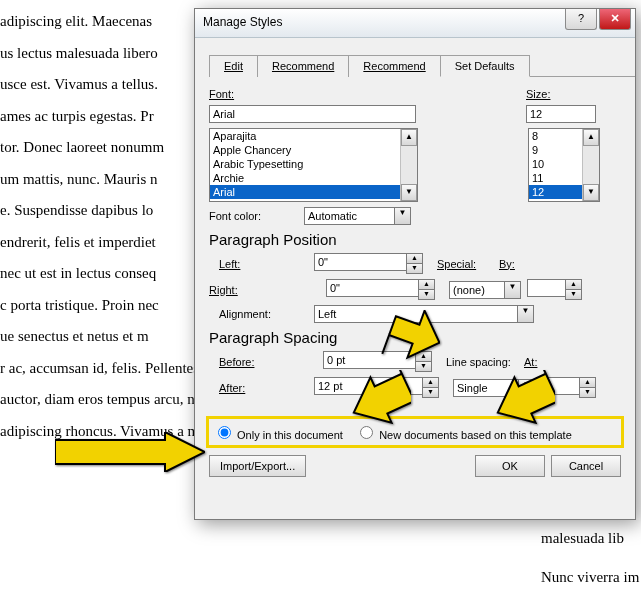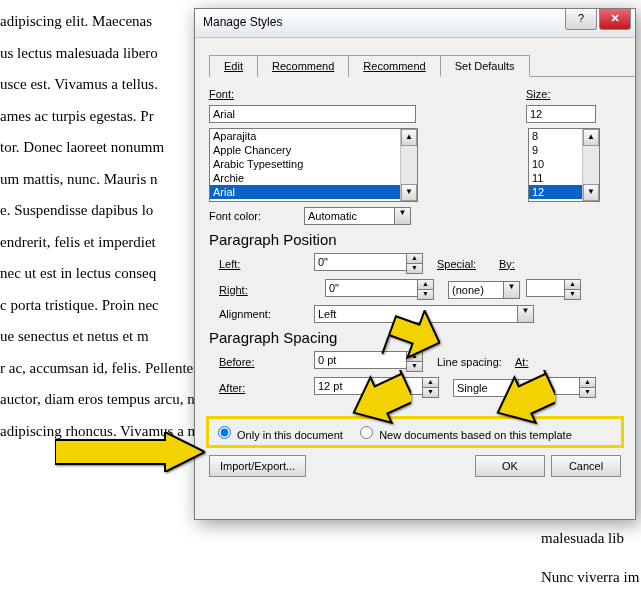--- a/index.html
+++ b/index.html
@@ -137,21 +137,21 @@
           <input class="inp" style="width: 92px;" value="0&quot;">
           <div class="spin">
             <div>▲</div>
             <div>▼</div>
           </div>
         </div>
       <span class="lbl" style="margin-left:14px;width:62px">Special:</span>
       <span class="lbl" style="width:45px">By:</span>
     </div>
     <div class="row">
-      <span class="lbl" style="width:106px;margin-left:10px">Right:</span>
+      <span class="lbl" style="width:117px;">Right:</span>
       <div class="combo">
           <input class="inp" style="width: 92px;" value="0&quot;">
           <div class="spin">
             <div>▲</div>
             <div>▼</div>
           </div>
         </div>
       <div class="combo" style="margin-left:14px">
           <input class="inp" style="width: 55px;" value="(none)">
           <div class="combo-btn">▼</div>
@@ -167,21 +167,21 @@
     <div class="row">
       <span style="width:95px;margin-left:10px">Alignment:</span>
       <div class="combo">
           <input class="inp" style="width: 203px;" value="Left">
           <div class="combo-btn">▼</div>
         </div>
     </div>
 
     <div class="section">Paragraph Spacing</div>
     <div class="row">
-      <span class="lbl" style="width:95px;margin-left:10px">Before:</span>
+      <span class="lbl" style="width:104px;margin-left:10px">Before:</span>
       <div class="combo">
           <input class="inp" style="width: 92px;" value="0 pt">
           <div class="spin">
             <div>▲</div>
             <div>▼</div>
           </div>
         </div>
       <span style="margin-left:14px;width:78px">Line spacing:</span>
       <span class="lbl" style="width:45px">At:</span>
     </div>

